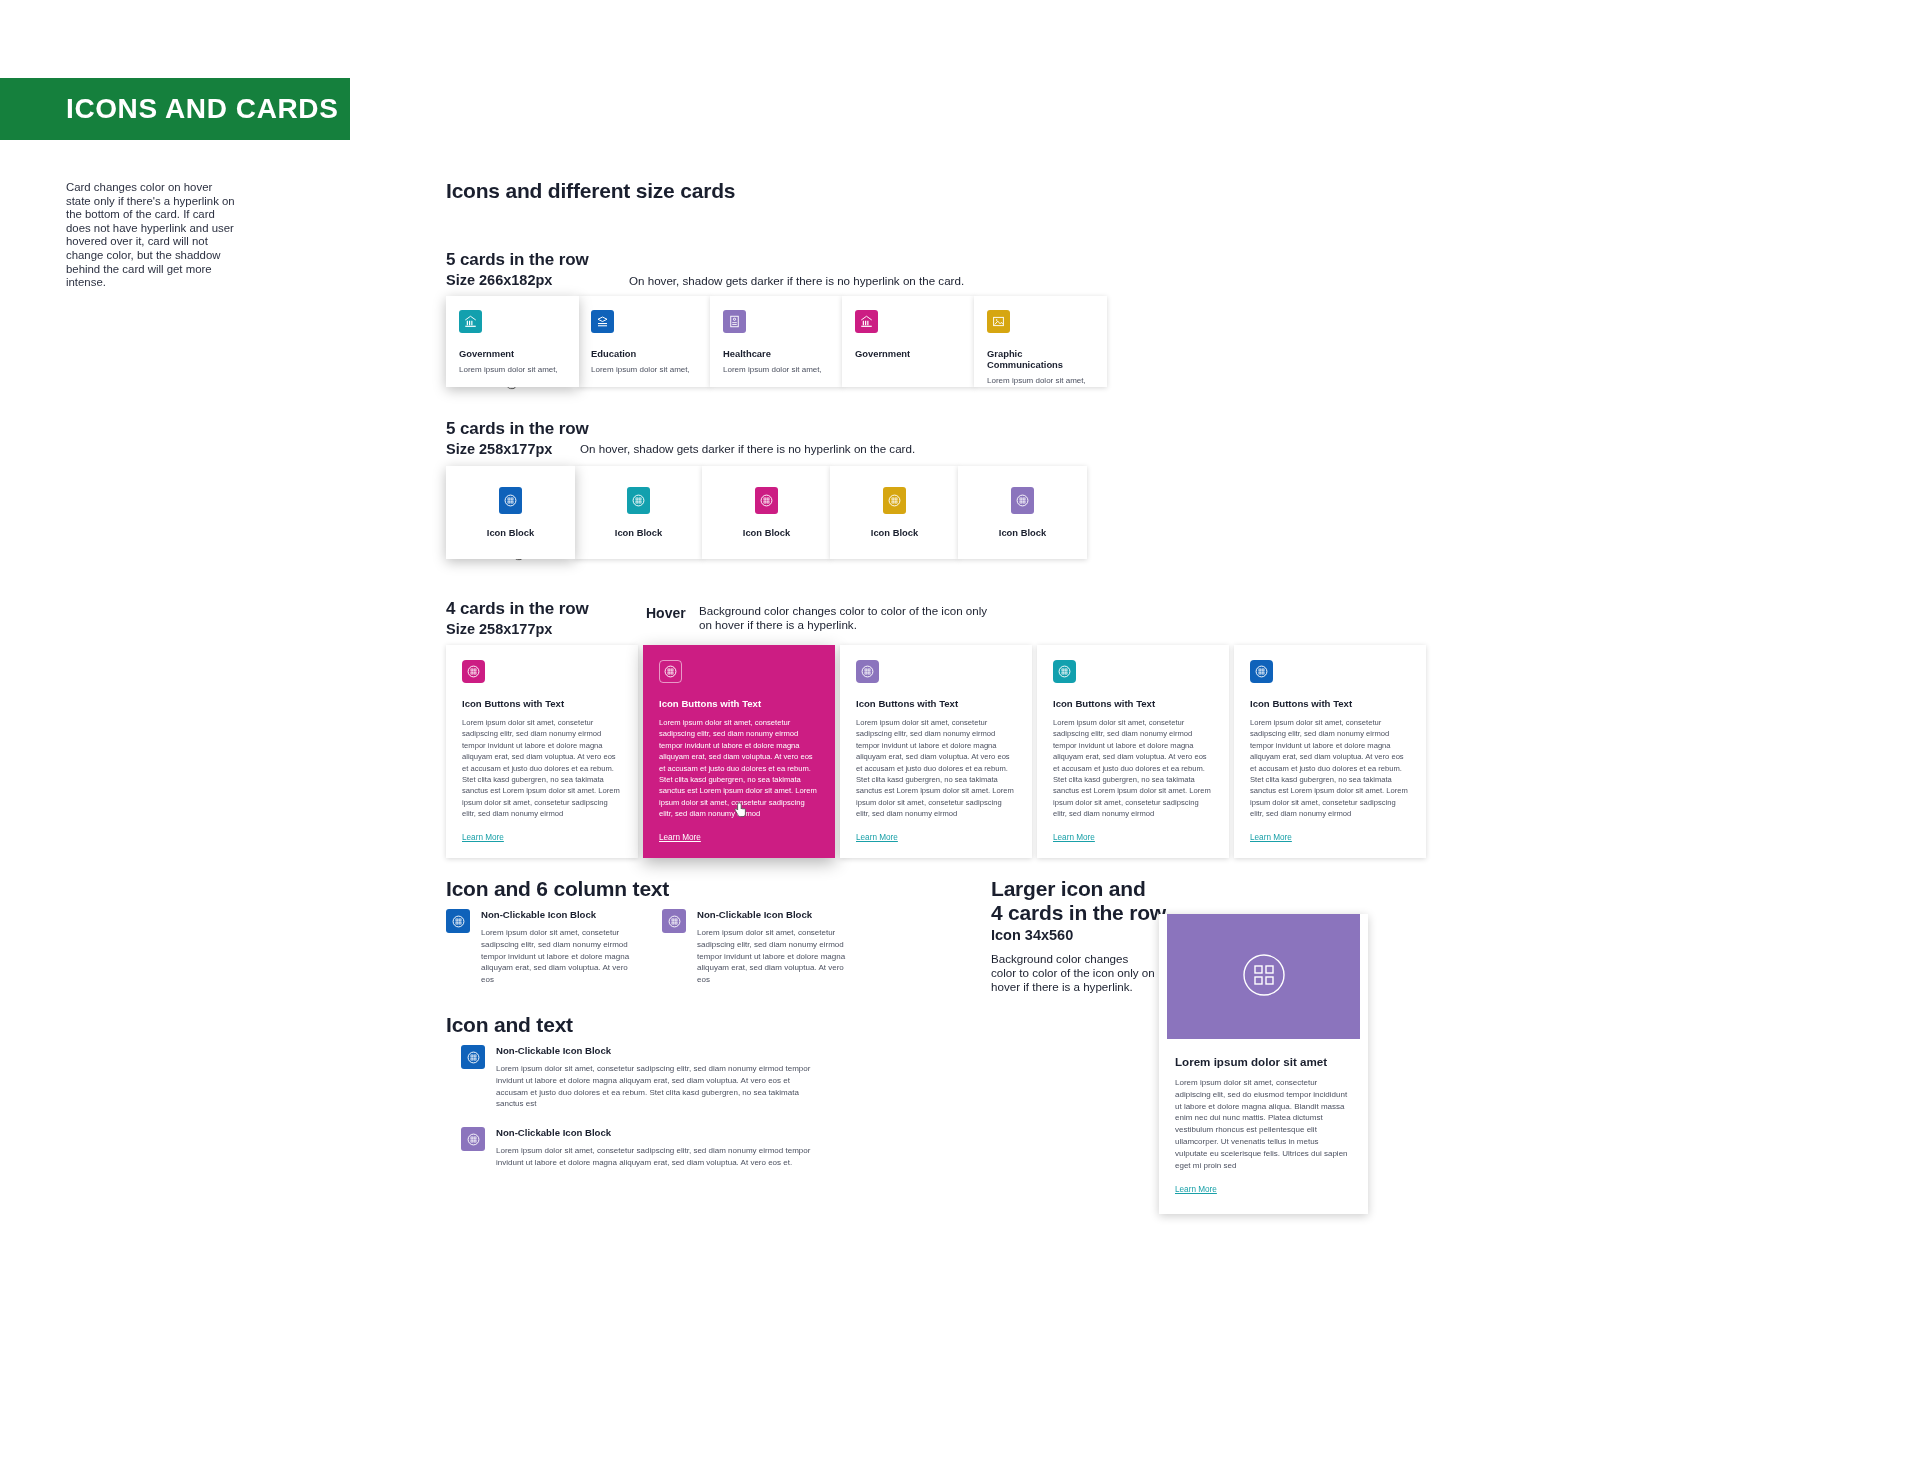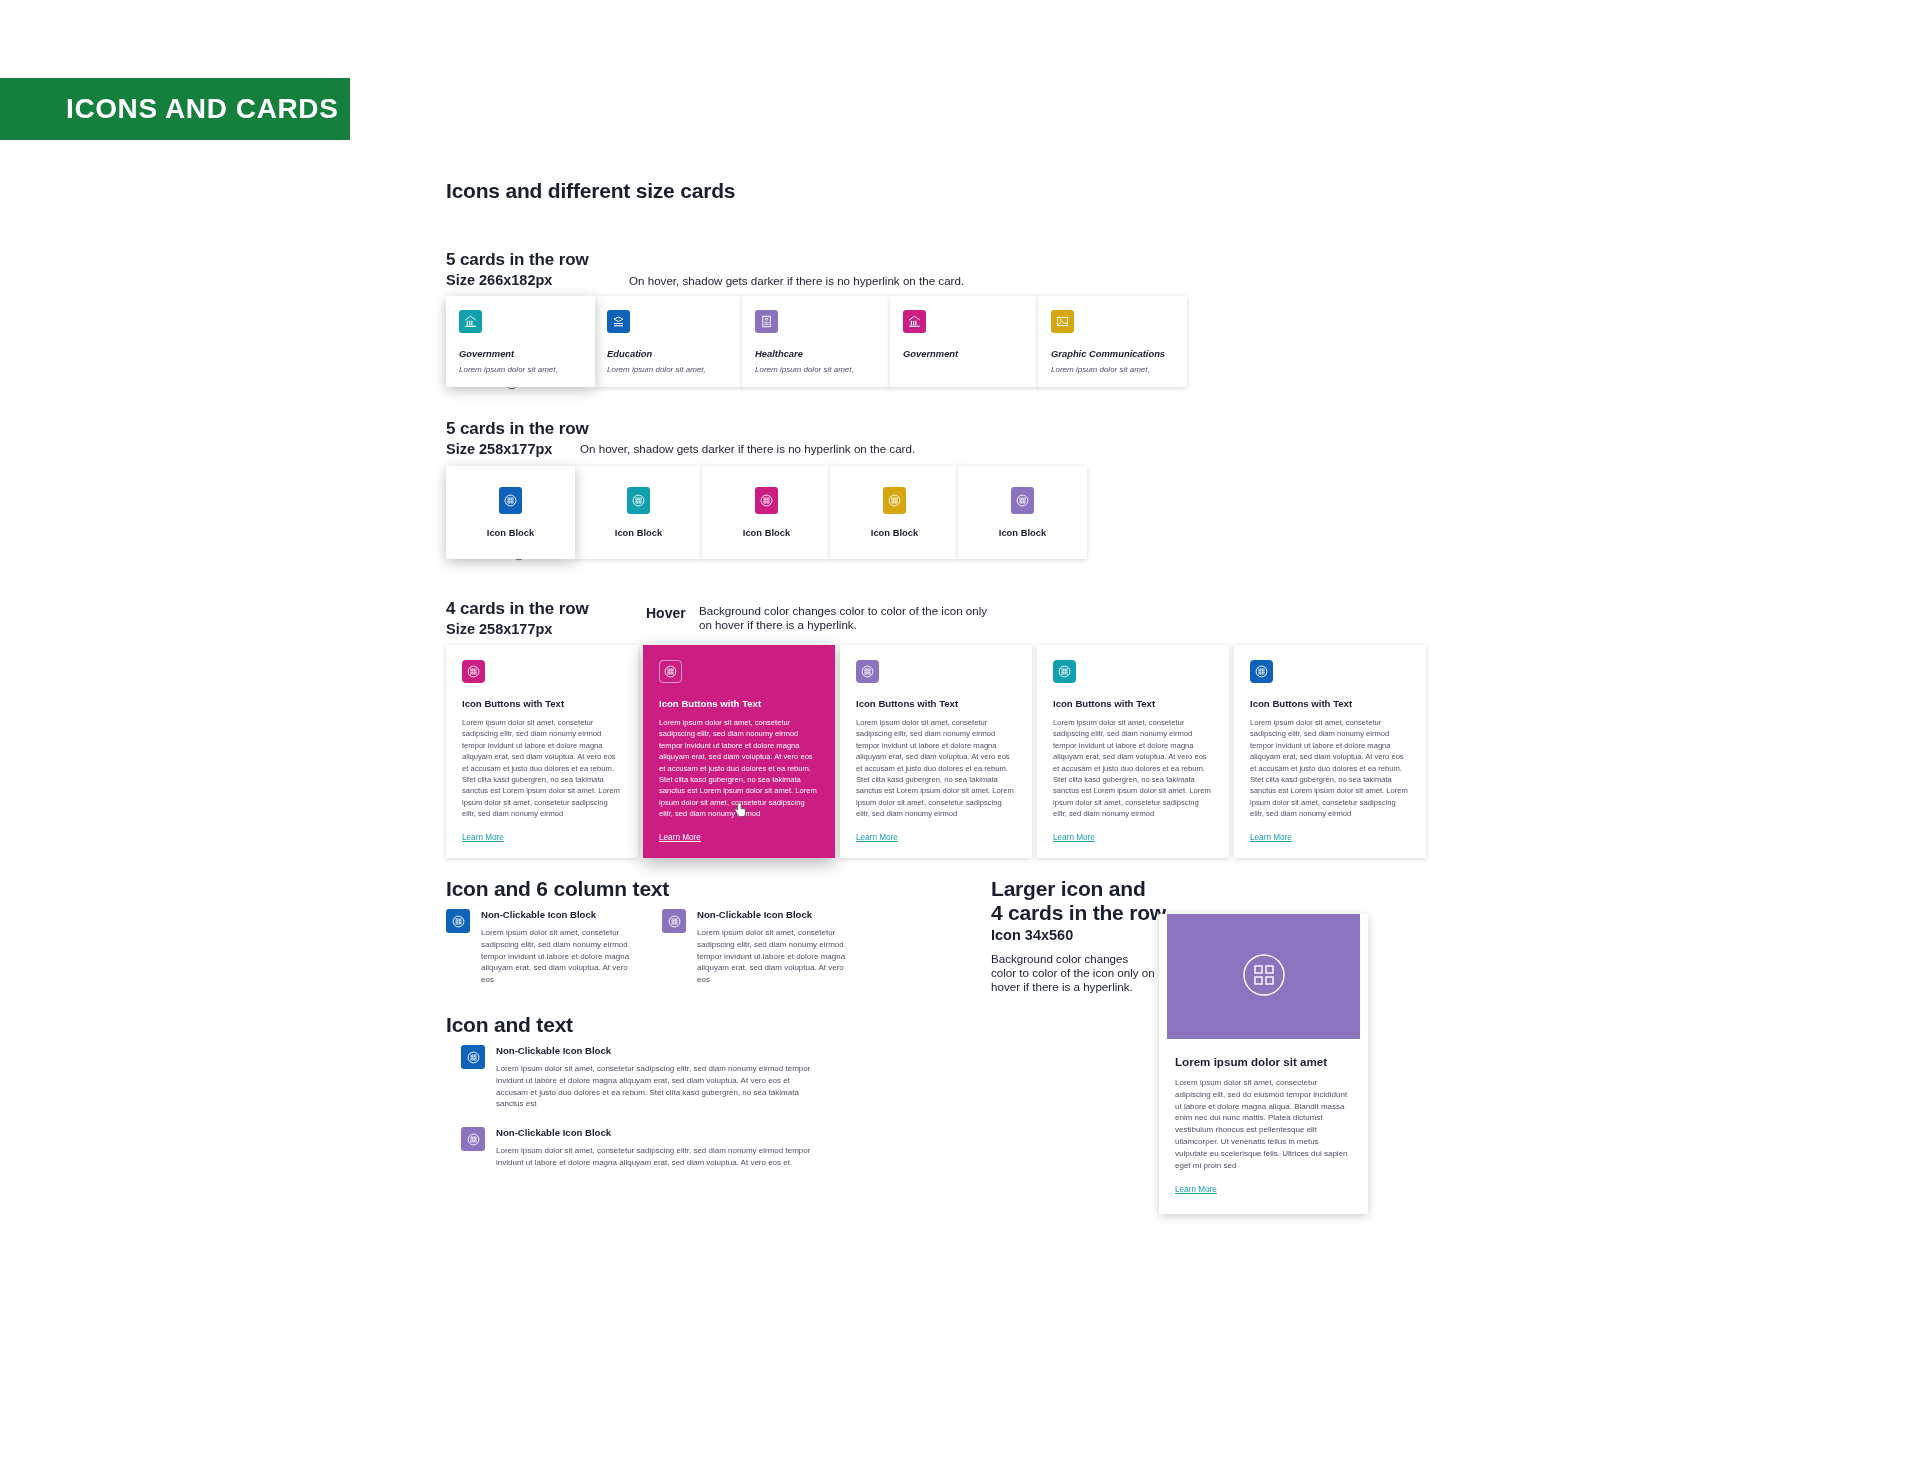--- a/index.html
+++ b/index.html
@@ -62,24 +62,23 @@
   .card {
     background: #ffffff;
     box-shadow: 0 1px 5px rgba(0,0,0,0.16);
     position: relative;
   }
   .row { display: flex; }
 
   
   .r1-cards .row { gap: 0; }
   .c1 {
-    width: 149px; height: 91px;
+    width: 133px; height: 91px;
     padding: 14px 19px 0 13px;
     margin-right: -1px;
-    font-style: italic;
   }
   .c1.raised { box-shadow: 0 3px 12px rgba(0,0,0,0.26); z-index: 3; }
   .icon-tile {
     width: 23px; height: 23px; border-radius: 3px;
     display: flex; align-items: center; justify-content: center;
   }
   .icon-tile svg { display: block; }
   .c1-title { font-size: 9.4px; font-weight: 700; margin-top: 15px; }
   .c1-body  { font-size: 8px; color: #4c5160; margin-top: 6px; }
 
@@ -147,20 +146,21 @@
 </style>
 </head>
 <body>
 
 <div class="page">
 
   <div class="banner">
     <div class="banner-title">ICONS AND CARDS</div>
   </div>
 
+  <div class="intro">Card changes color on hover state only if there's a hyperlink on the bottom of the card. If card does not have hyperlink and user hovered over it, card will not change color, but the shaddow behind the card will get more intense.</div>
 
   <div class="sec-title h-main">Icons and different size cards</div>
 
   <div class="r1-head">
     <div class="h-sec">5 cards in the row</div>
     <div class="h-size">Size 266x182px</div>
   </div>
   <div class="r1-note note">On hover, shadow gets darker if there is no hyperlink on the card.</div>
   <div class="r1-cards">
     <div class="row" id="row1-row">

